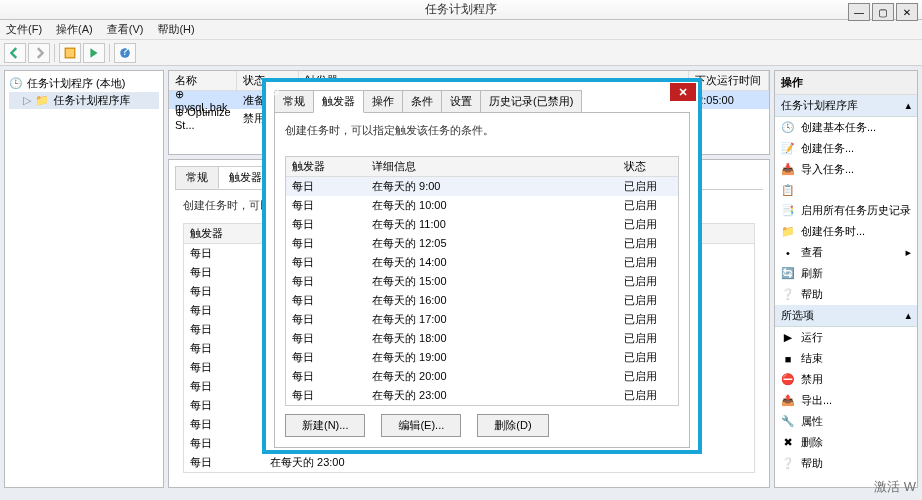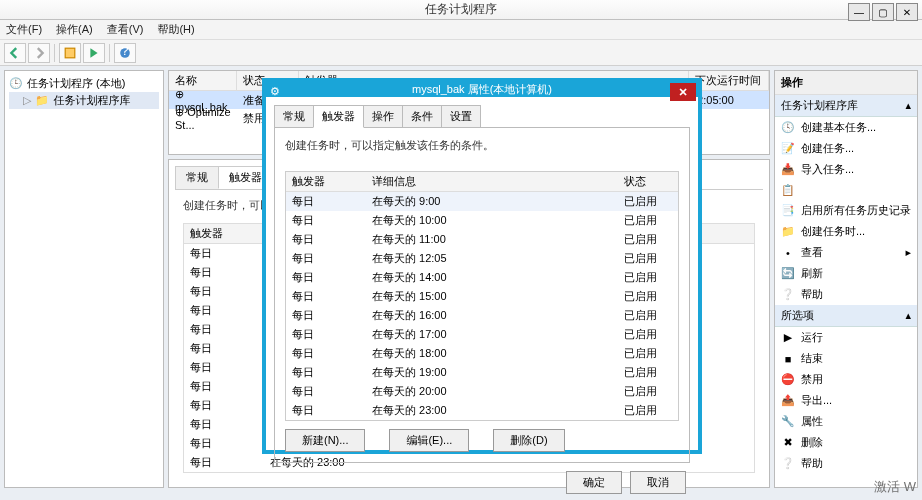--- a/index.html
+++ b/index.html
@@ -53,21 +53,21 @@
 .dlgclose{ position:absolute; right:2px; top:1px; width:26px;height:18px; background:#c02020; color:#fff; display:flex; align-items:center; justify-content:center; font-weight:bold;}
 .dlgicon{ position:absolute; left:4px; top:3px;}
 .dlgbody{ flex:1; padding:8px; display:flex; flex-direction:column;}
 .dlgtabs{ display:flex;}
 .dlgtab{ padding:3px 8px; border:1px solid #bbb; background:#f0f0f0; margin-right:-1px;}
 .dlgtab.active{ background:#fff; border-bottom-color:#fff; position:relative; z-index:2;}
 .dlgcontent{ border:1px solid #bbb; flex:1; margin-top:-1px; padding:10px; display:flex; flex-direction:column;}
 .dlgtrigbox{ border:1px solid #ccc; flex:1; margin:8px 0; overflow:auto;}
 .dlgfooter{ display:flex; justify-content:flex-end; gap:8px; padding:8px 4px 2px 4px;}
 .btn{ border:1px solid #999; background:#f0f0f0; padding:3px 16px;}
-.btnrow{ display:flex; gap:24px;}
+.btnrow{ display:flex; gap:16px;}
 
 .col-name{width:68px} .col-status{width:62px} .col-trig{flex:1} .col-next{width:80px}
 .t-col1{width:80px} .t-col2{flex:1} .t-col3{width:60px}
 </style>
 </head>
 <body>
 
 <div class="titlebar">
   <span class="title">任务计划程序</span>
   <div class="winbtns">
@@ -298,30 +298,30 @@
           <span class="apicon">❔</span>
           <span>帮助</span>
         </div>
       </div>
   </div>
 </div>
 
 <div class="dialog">
   <div class="dlgtitle">
     <span class="dlgicon">⚙</span>
-    <span>mysql_bak 属性(本地计算机)</span>
     <div class="dlgclose">✕</div>
   </div>
   <div class="dlgbody">
     <div class="dlgtabs">
       <div class="dlgtab">常规</div>
       <div class="dlgtab active">触发器</div>
       <div class="dlgtab">操作</div>
       <div class="dlgtab">条件</div>
       <div class="dlgtab">设置</div>
+      <div class="dlgtab">历史记录(已禁用)</div>
     </div>
     <div class="dlgcontent">
       <div class="desc">创建任务时，可以指定触发该任务的条件。</div>
       <div class="dlgtrigbox">
         <div class="trighdr">
           <div class="t-col1">触发器</div>
           <div class="t-col2">详细信息</div>
           <div class="t-col3">状态</div>
         </div>
         <div id="dlgrows">
@@ -386,20 +386,16 @@
               <div class="t-col3">已启用</div>
             </div>
           </div>
       </div>
       <div class="btnrow">
         <button class="btn">新建(N)...</button>
         <button class="btn">编辑(E)...</button>
         <button class="btn">删除(D)</button>
       </div>
     </div>
-    <div class="dlgfooter">
-      <button class="btn">确定</button>
-      <button class="btn">取消</button>
-    </div>
   </div>
 </div>
 
 <div style="position:absolute;right:6px;bottom:4px;color:#737373;font-size:13px;">激活 W</div>
 
 </body></html>

